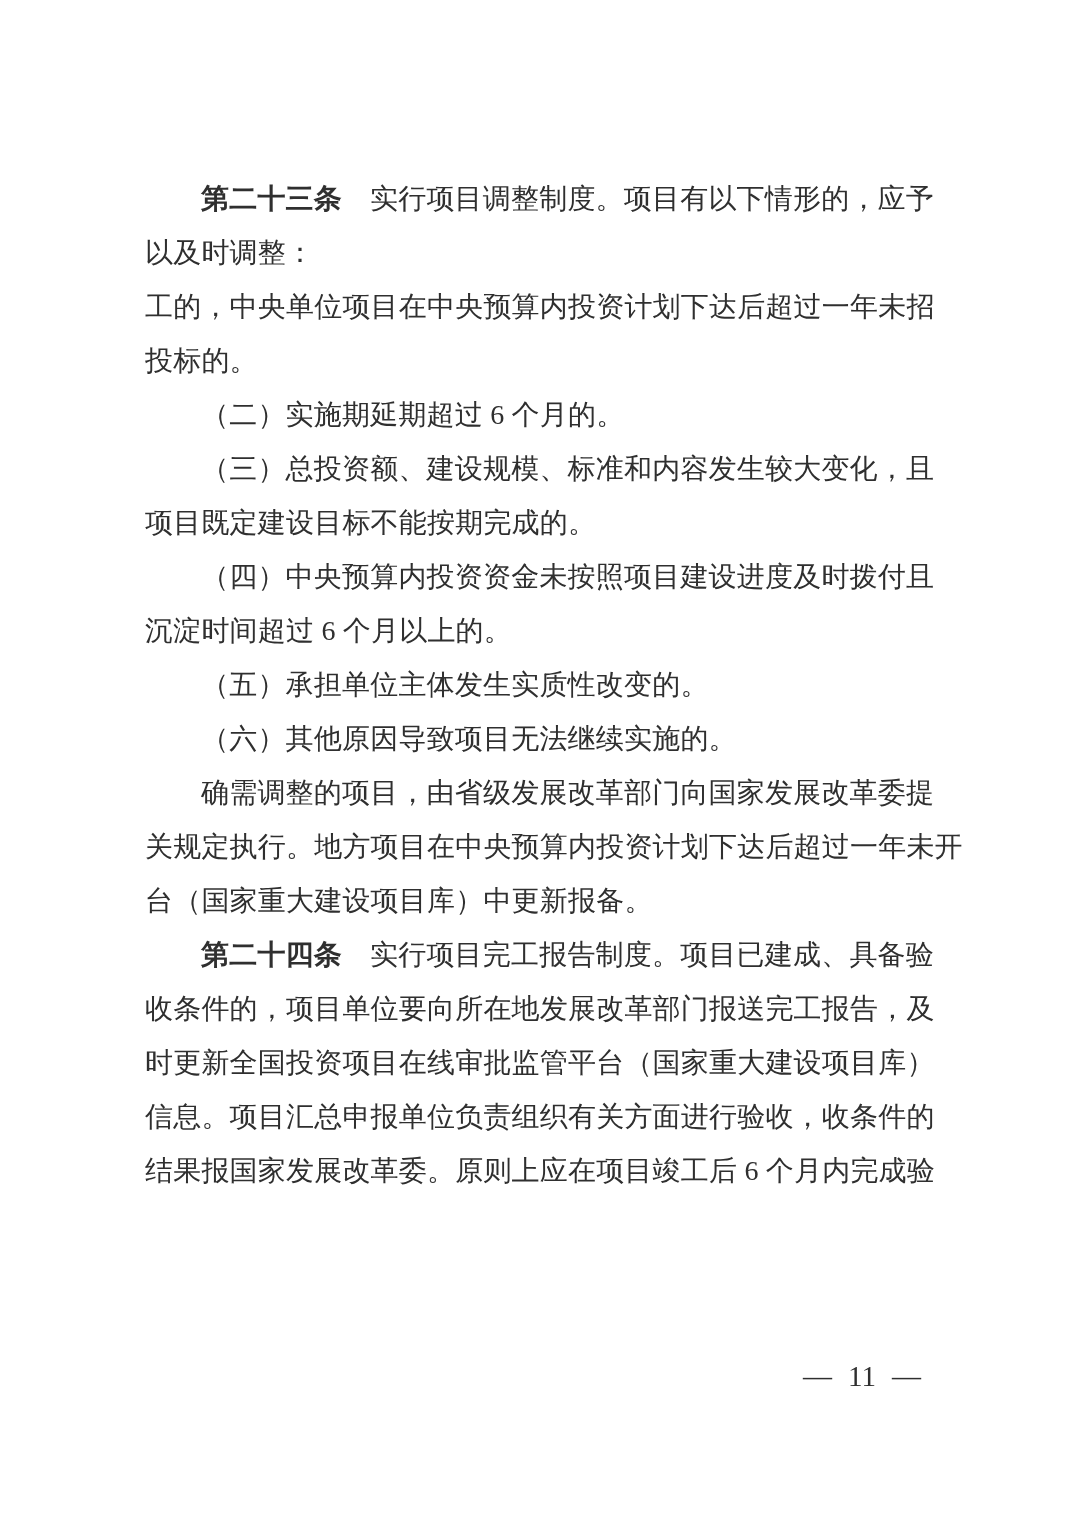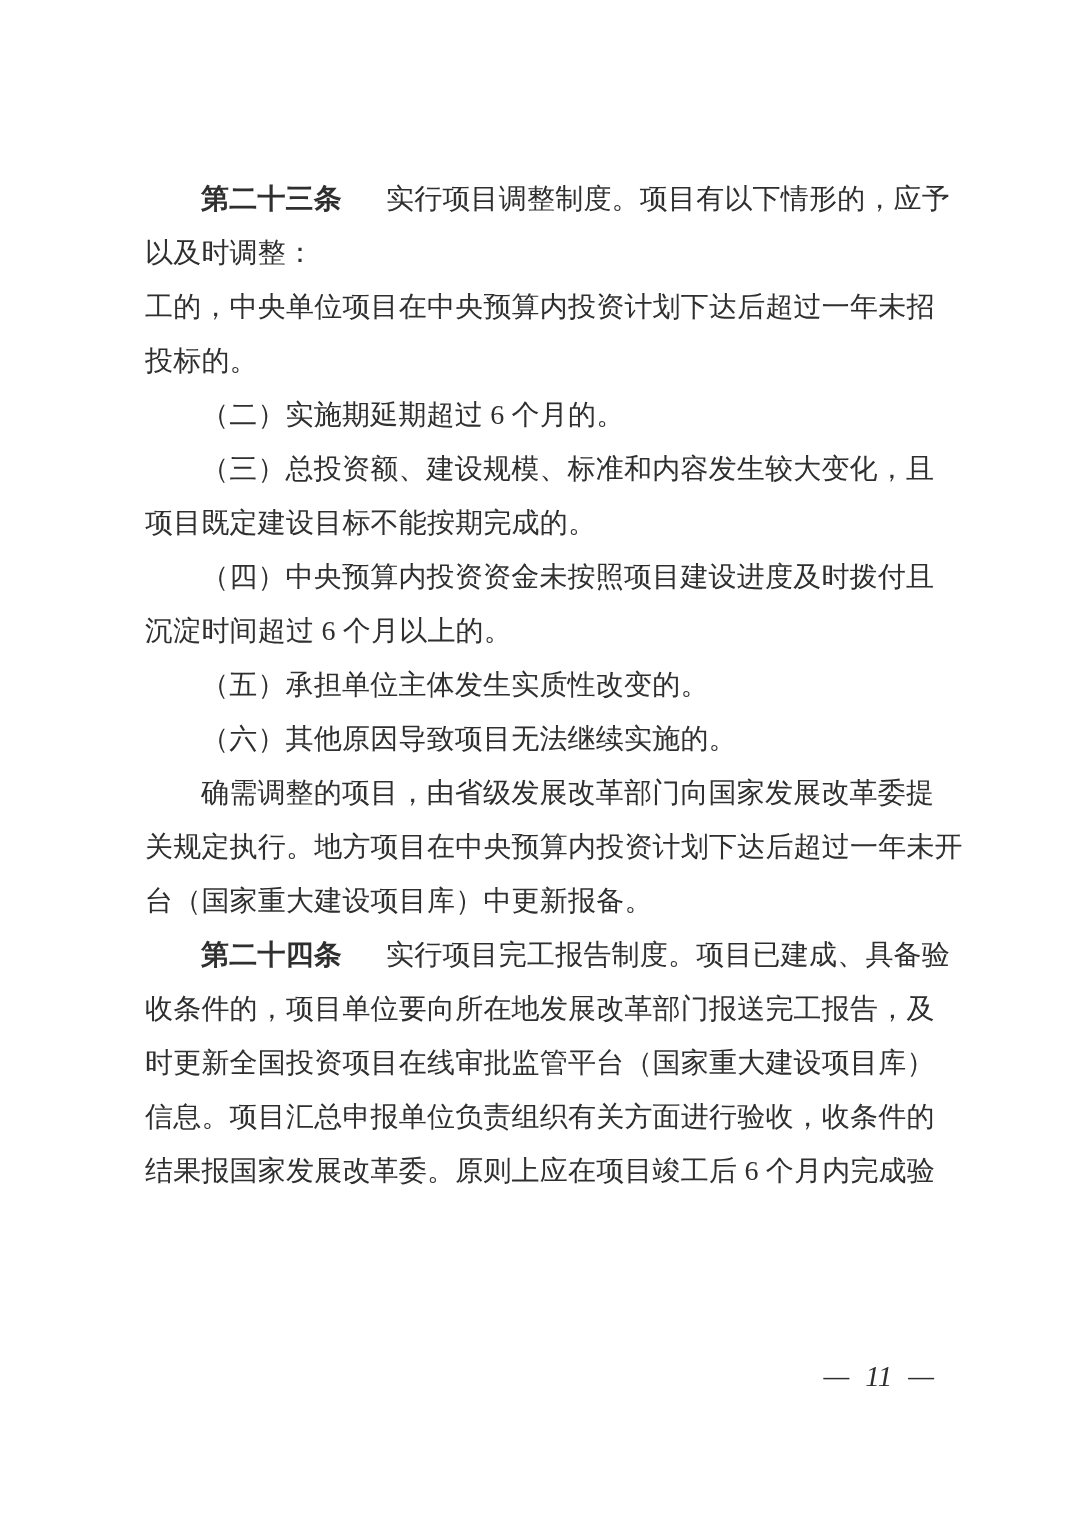--- a/index.html
+++ b/index.html
@@ -33,31 +33,30 @@
     line-height: 54px;
     font-size: 28px;
     letter-spacing: 0.2px;
     white-space: nowrap;
   }
   .line.indent {
     padding-left: 56px;
   }
   .article-no {
     font-weight: 700;
-    margin-right: 44px;
+    margin-right: 28px;
   }
   .footer {
     position: absolute;
     top: 1352px;
-    right: 146px;
+    right: 159px;
     height: 48px;
     line-height: 48px;
     font-size: 29px;
     letter-spacing: 0;
-    font-style: italic;
   }
   .footer .page-num {
     margin: 0 16px;
   }
 </style>
 </head>
 <body>
 
 <div class="page">
 

